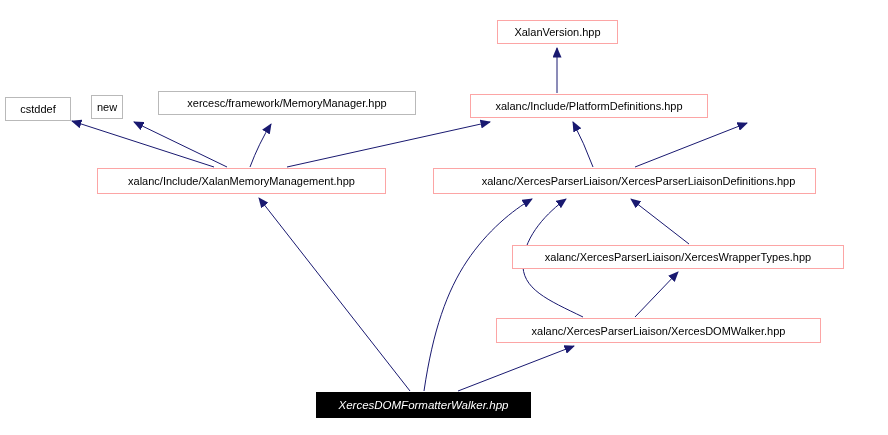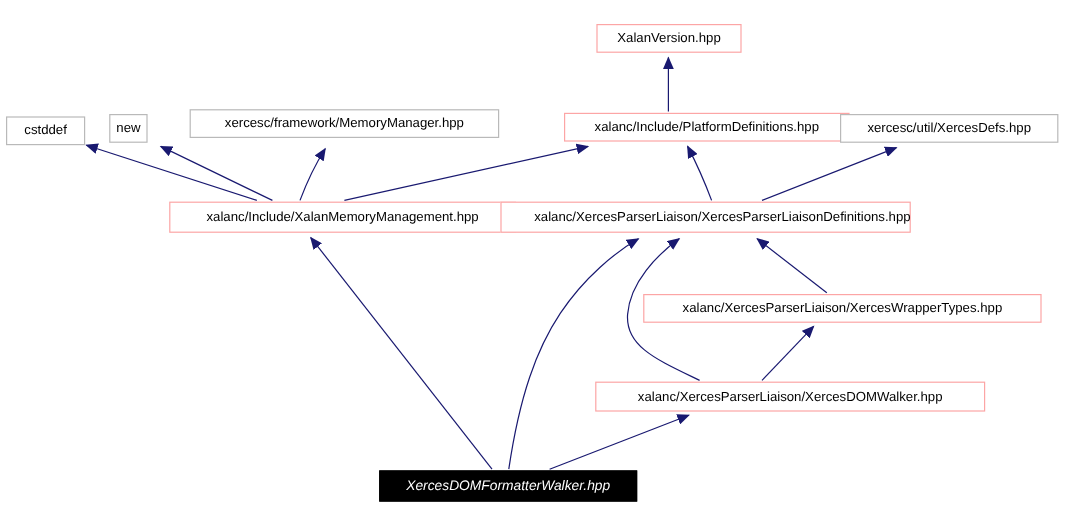--- a/index.html
+++ b/index.html
@@ -54,25 +54,24 @@
   <div class="node" style="left:497px;top:20px;width:121px;height:24px;">XalanVersion.hpp</div>
 
   <div class="node external" style="left:5px;top:97px;width:66px;height:24px;">cstddef</div>
 
   <div class="node external" style="left:91px;top:95px;width:32px;height:24px;">new</div>
 
   <div class="node external" style="left:158px;top:91px;width:258px;height:24px;">xercesc/framework/MemoryManager.hpp</div>
 
   <div class="node" style="left:438px;top:94px;width:238px;height:24px;margin-left:32px;">xalanc/Include/PlatformDefinitions.hpp</div>
 
-  <div class="node external" style="left:700px;top:95px;width:182px;height:24px;">xercesc/util/XercesDefs.hpp</div>
 
-  <div class="node" style="left:97px;top:168px;width:289px;height:26px;margin-left:44px;">xalanc/Include/XalanMemoryManagement.hpp</div>
+  <div class="node" style="left:97px;top:168px;width:289px;height:26px;">xalanc/Include/XalanMemoryManagement.hpp</div>
 
-  <div class="node" style="left:417px;top:168px;width:342px;height:26px;padding-left:28px;">xalanc/XercesParserLiaison/XercesParserLiaisonDefinitions.hpp</div>
+  <div class="node" style="left:433px;top:168px;width:383px;height:26px;padding-left:28px;">xalanc/XercesParserLiaison/XercesParserLiaisonDefinitions.hpp</div>
 
-  <div class="node" style="left:536px;top:245px;width:332px;height:24px;">xalanc/XercesParserLiaison/XercesWrapperTypes.hpp</div>
+  <div class="node" style="left:512px;top:245px;width:332px;height:24px;">xalanc/XercesParserLiaison/XercesWrapperTypes.hpp</div>
 
   <div class="node" style="left:460px;top:318px;width:325px;height:25px;margin-left:36px;">xalanc/XercesParserLiaison/XercesDOMWalker.hpp</div>
 
   <div class="node current" style="left:316px;top:392px;width:215px;height:26px;">XercesDOMFormatterWalker.hpp</div>
 
 </div>
 
 </body></html>

